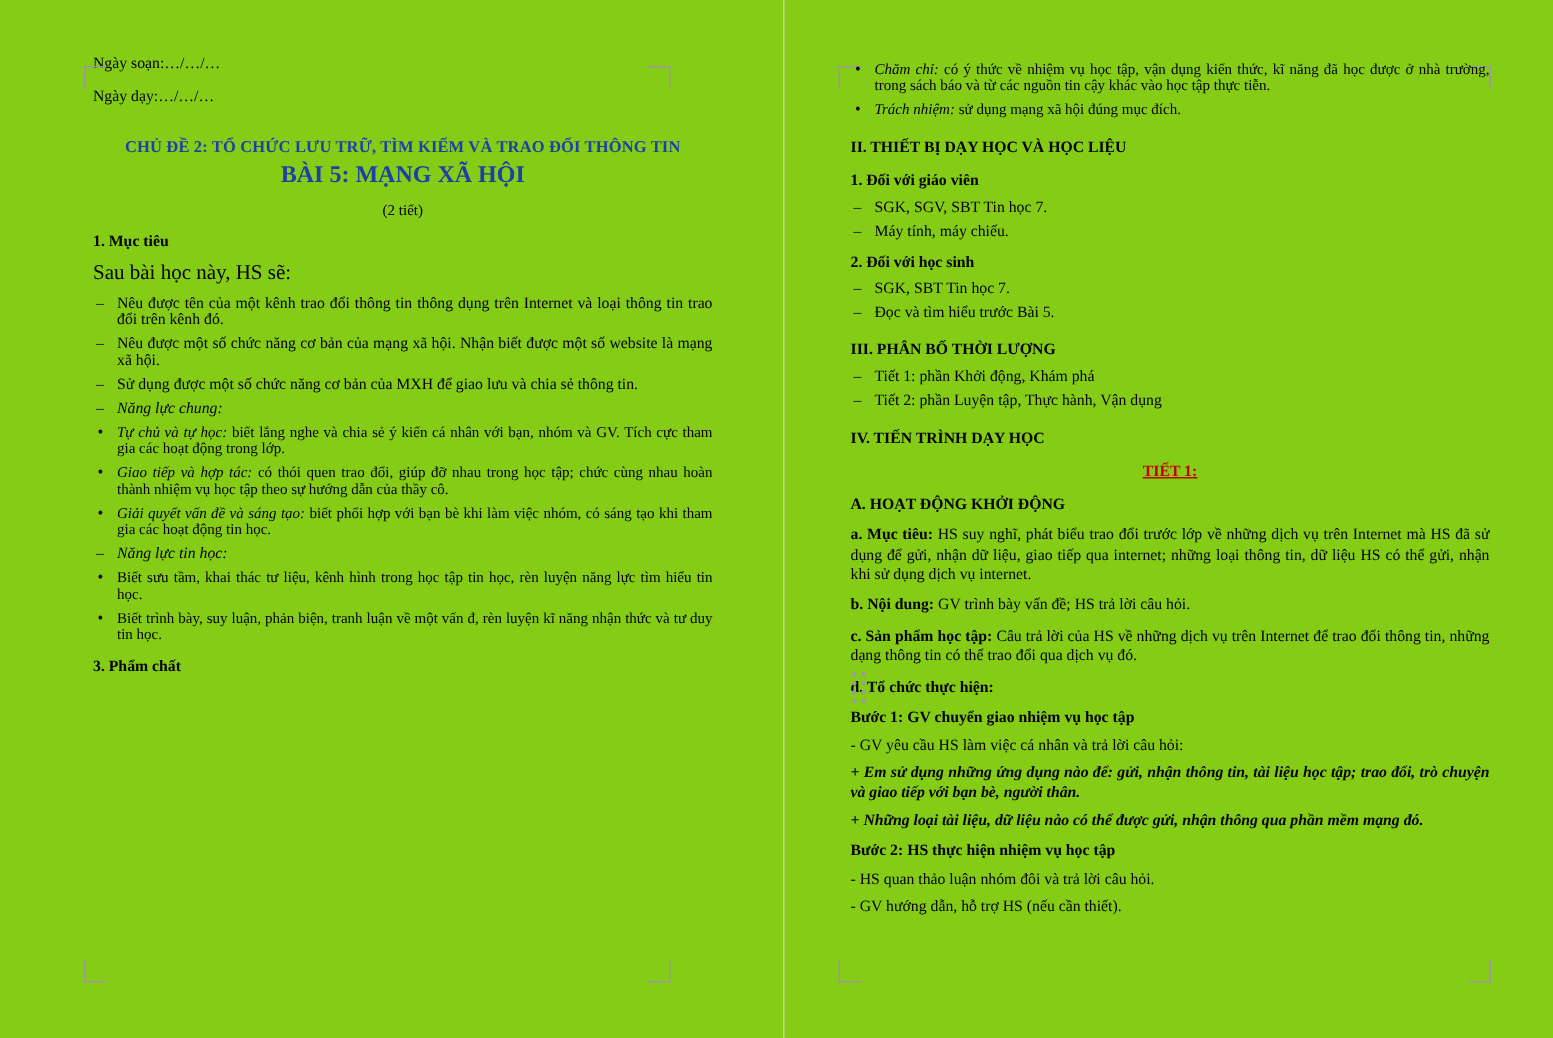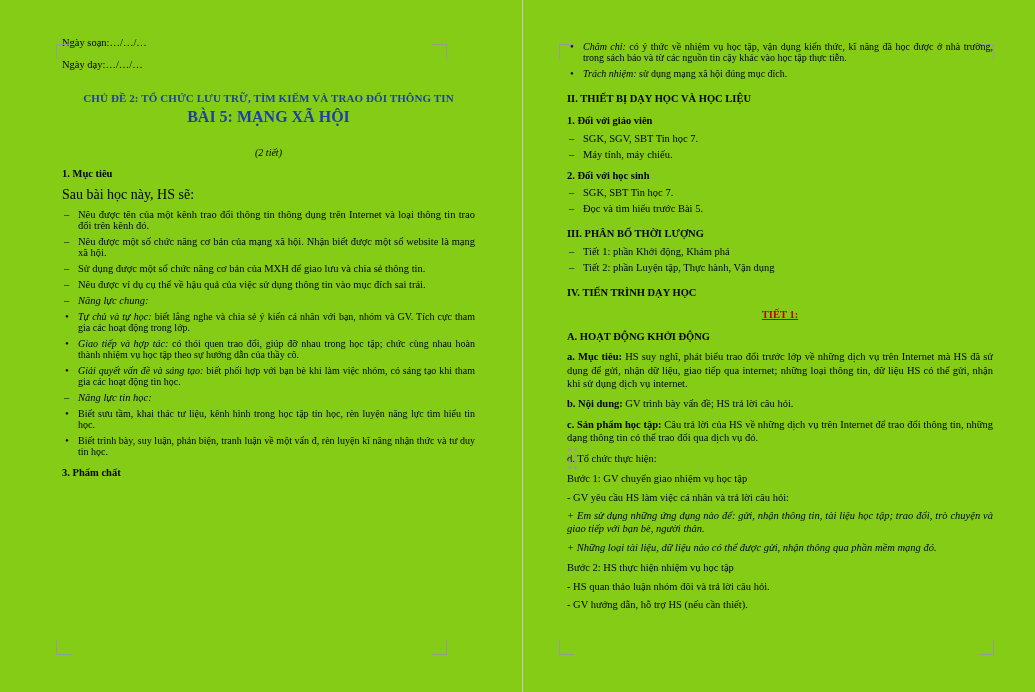--- a/index.html
+++ b/index.html
@@ -88,23 +88,22 @@
     font-size: 11px;
     letter-spacing: .1px;
   }
   .bai {
     color: #1f3fa6;
     font-weight: bold;
     font-size: 16px;
     margin-top: 4px;
   }
   .tiet-italic {
-    font-style: italic;
     font-size: 10px;
-    margin-top: 21px;
+    margin-top: 9px;
   }
   .sec {
     font-weight: bold;
     font-size: 10.5px;
     margin-top: 13px;
   }
   .sub {
     font-weight: bold;
     font-size: 10.5px;
     margin-top: 9px;
@@ -157,22 +156,22 @@
     text-align: center;
     text-decoration: underline;
     margin-top: 9px;
   }
   .rp { font-size: 10.5px; margin-top: 7px; text-align: justify; }
   .ritem {
     font-size: 10.5px;
     margin-top: 5px;
     text-align: justify;
   }
-  .bold { font-weight: normal; }
-  .ital { font-style: italic; }
+  .bold { font-weight: bold; }
+  .ital { font-style: italic; font-weight: bold; }
 </style>
 </head>
 <body>
 
 <div class="page-wrap">
 
   <div class="page left">
 
     <div class="mark tl" style="left:56px; top:44px;"></div>
     <div class="mark tr" style="left:432px; top:44px;"></div>
@@ -188,21 +187,20 @@
       <div class="tiet-italic">(2 tiết)</div>
     </div>
 
     <p class="sub">1. Mục tiêu</p>
     <p class="para">Sau bài học này, HS sẽ:</p>
 
     <ul class="dash">
       <li>Nêu được tên của một kênh trao đổi thông tin thông dụng trên Internet và loại thông tin trao đổi trên kênh đó.</li>
       <li>Nêu được một số chức năng cơ bản của mạng xã hội. Nhận biết được một số website là mạng xã hội.</li>
       <li>Sử dụng được một số chức năng cơ bản của MXH để giao lưu và chia sẻ thông tin.</li>
-      <li>Nêu được ví dụ cụ thể về hậu quả của việc sử dụng thông tin vào mục đích sai trái.</li>
     </ul>
 
 
     <ul class="dash indent1">
       <li><i class="it">Năng lực chung:</i></li>
     </ul>
     <ul class="bullet indent2">
       <li><i class="it">Tự chủ và tự học:</i><span> biết lắng nghe và chia sẻ ý kiến cá nhân với bạn, nhóm và GV. Tích cực tham gia các hoạt động trong lớp.</span></li>
       <li><i class="it">Giao tiếp và hợp tác:</i><span> có thói quen trao đổi, giúp đỡ nhau trong học tập; chức cùng nhau hoàn thành nhiệm vụ học tập theo sự hướng dẫn của thầy cô.</span></li>
       <li><i class="it">Giải quyết vấn đề và sáng tạo:</i><span> biết phối hợp với bạn bè khi làm việc nhóm, có sáng tạo khi tham gia các hoạt động tin học.</span></li>

